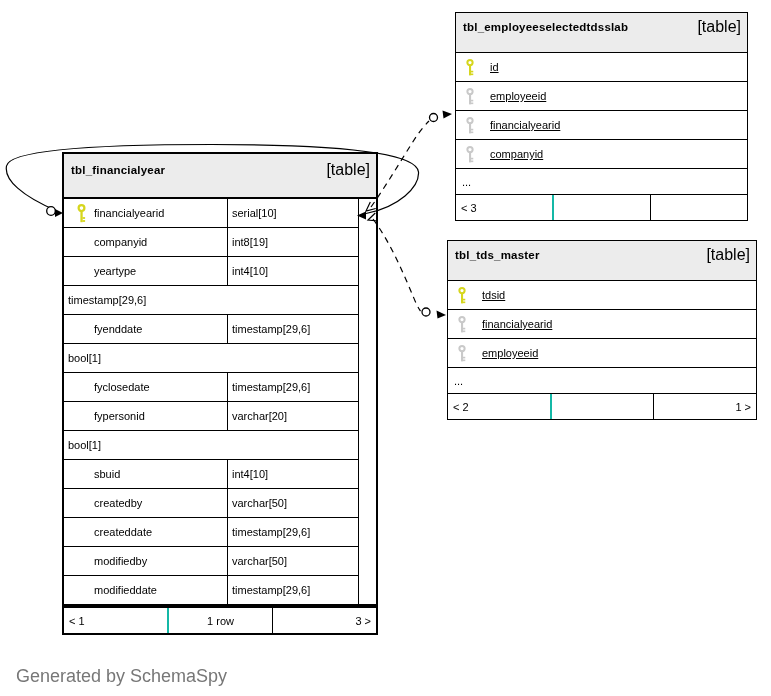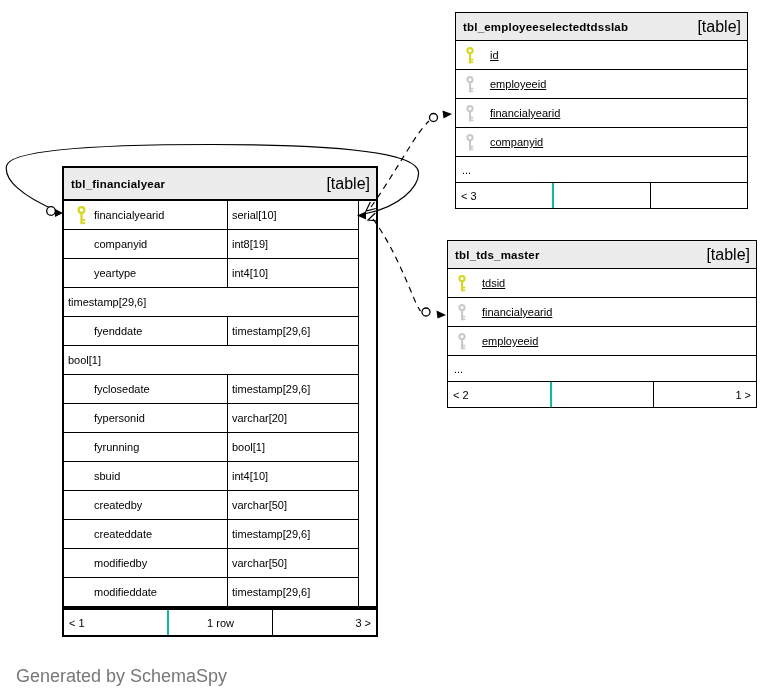--- a/index.html
+++ b/index.html
@@ -2,27 +2,27 @@
 <html style="--header_bg: #ececec; --primary_key: #d6d61d; --foreign_key: #c9c9c9; --footnote: #777777;"><head>
 <meta charset="utf-8">
 <style>
   html,body{margin:0;padding:0;background:#fff;}
   body{
     width:771px;height:696px;position:relative;overflow:hidden;
     font-family:"Liberation Sans", sans-serif;font-size:11px;color:#000;
     -webkit-font-smoothing:antialiased;
   }
   .tbl{position:absolute;background:#fff;border:1.5px solid #000;box-sizing:border-box;z-index:2;}
-  #t-fin{left:62px;top:166px;width:316px;border-width:2px;}
+  #t-fin{left:62px;top:152px;width:316px;border-width:2px;}
   #t-emp{left:455px;top:12px;width:293px;}
   #t-tds{left:447px;top:240px;width:310px;}
 
   .hdr{display:flex;align-items:center;justify-content:space-between;
        background:var(--header_bg,#ececec);border-bottom:1.5px solid #000;
-       height:27px;padding:0 6px 0 7px;}
+       height:27px;padding:0 6px 12px 7px;}
   #t-fin .hdr{height:31px;border-bottom-width:2px;}
   .hdr .title{font-weight:bold;font-size:11.5px;letter-spacing:.2px;}
   .hdr .tag{font-size:16px;}
 
   
   .fin-body{display:flex;border-bottom:2px solid #000;}
   .fin-cols{flex:1;min-width:0;}
   .fin-row{display:flex;height:28px;}
   .fin-row + .fin-row{border-top:1px solid #000;}
   .cell-name{width:164px;box-sizing:border-box;border-right:1px solid #000;
@@ -127,24 +127,20 @@
         <div class="cell-type">timestamp[29,6]</div>
       </div>
       <div class="fin-row">
         <div class="cell-name">
             <span class="key-slot"></span>
             <span>fypersonid</span>
           </div>
         <div class="cell-type">varchar[20]</div>
       </div>
       <div class="fin-row">
-        <div class="cell-name">
-            <span class="key-slot"></span>
-            <span>fyrunning</span>
-          </div>
         <div class="cell-type">bool[1]</div>
       </div>
       <div class="fin-row">
         <div class="cell-name">
             <span class="key-slot"></span>
             <span>sbuid</span>
           </div>
         <div class="cell-type">int4[10]</div>
       </div>
       <div class="fin-row">

